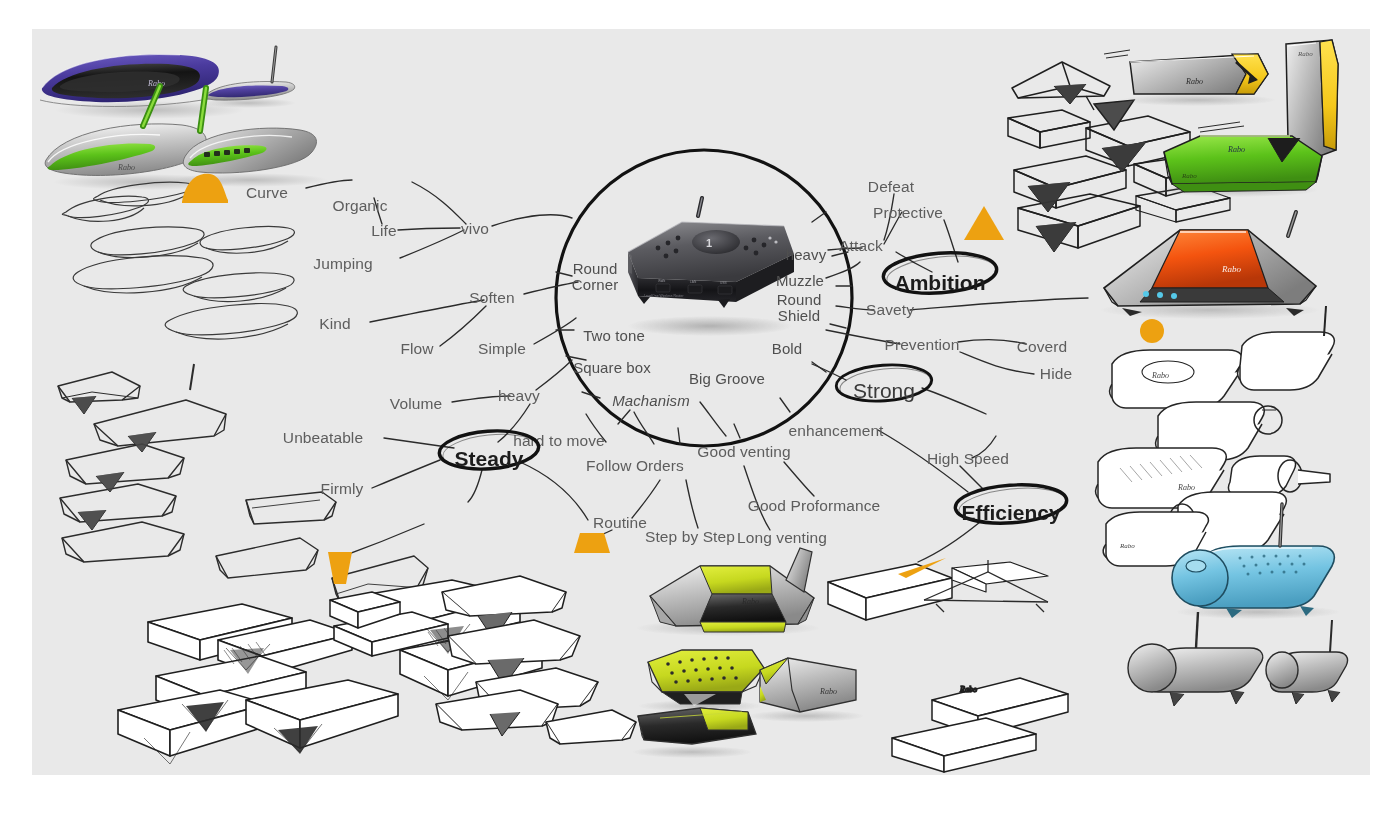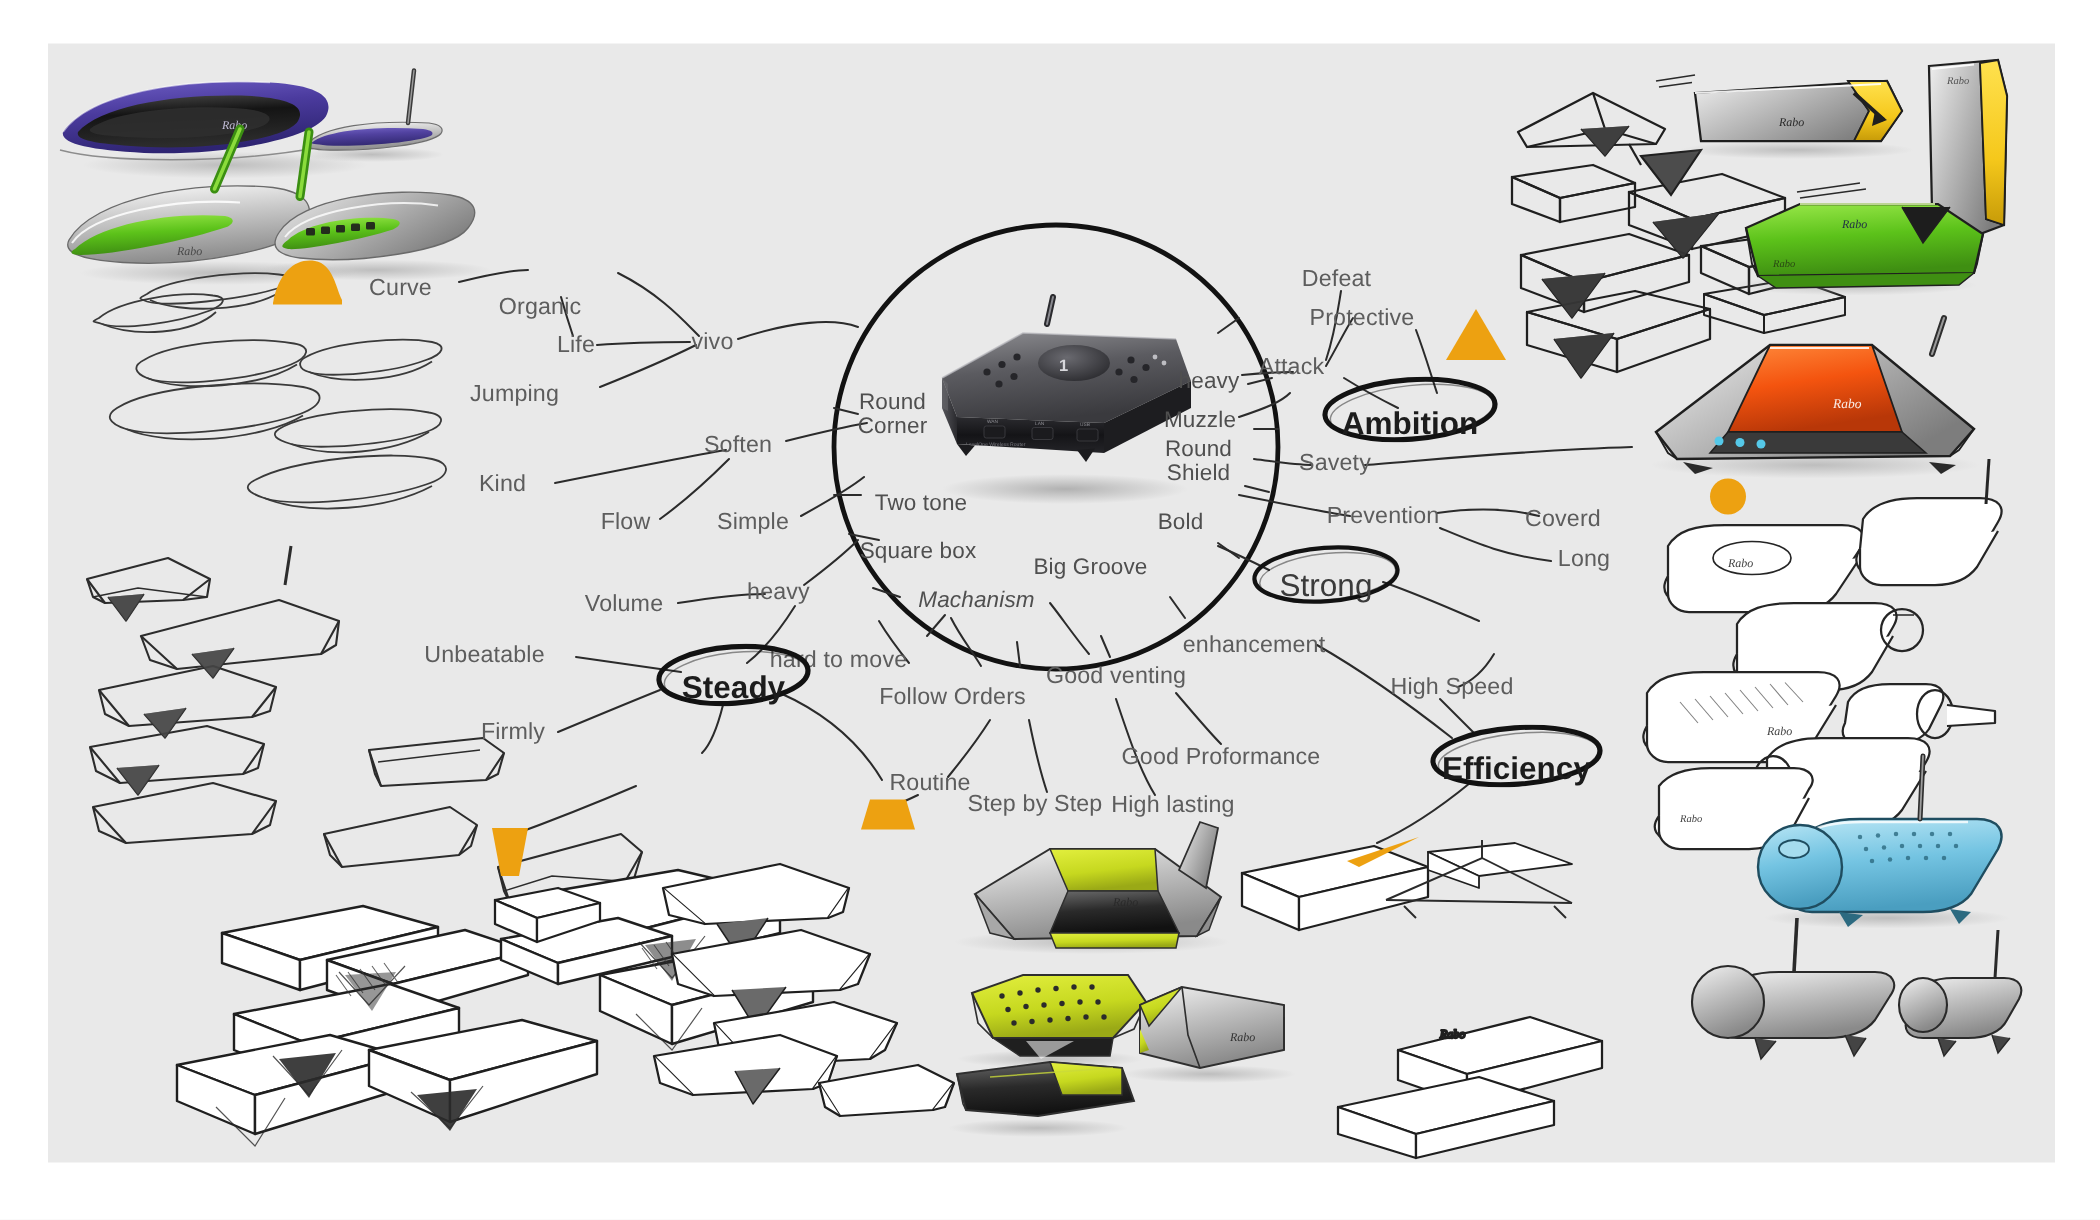--- a/index.html
+++ b/index.html
@@ -738,31 +738,31 @@
       <div class="node center outer" style="left: 502px; top: 349px;">Simple</div>
       <div class="node center outer" style="left: 416px; top: 404px;">Volume</div>
       <div class="node center outer" style="left: 519px; top: 396px;">heavy</div>
       <div class="node center outer" style="left: 323px; top: 438px;">Unbeatable</div>
       <div class="node center outer" style="left: 342px; top: 489px;">Firmly</div>
       <div class="node center outer" style="left: 559px; top: 441px;">hard to move</div>
       <div class="node center outer" style="left: 620px; top: 523px;">Routine</div>
       <div class="node center outer" style="left: 635px; top: 466px;">Follow Orders</div>
       <div class="node center outer" style="left: 690px; top: 537px;">Step by Step</div>
       <div class="node center outer" style="left: 744px; top: 452px;">Good venting</div>
-      <div class="node center outer" style="left: 782px; top: 538px;">High lasting</div>
+      <div class="node center outer" style="left: 782px; top: 538px;">Long venting</div>
       <div class="node center outer" style="left: 814px; top: 506px;">Good Proformance</div>
       <div class="node center outer" style="left: 836px; top: 431px;">enhancement</div>
       <div class="node center outer" style="left: 968px; top: 459px;">High Speed</div>
       <div class="node center outer" style="left: 891px; top: 187px;">Defeat</div>
       <div class="node center outer" style="left: 908px; top: 213px;">Protective</div>
       <div class="node center outer" style="left: 861px; top: 246px;">Attack</div>
       <div class="node center outer" style="left: 890px; top: 310px;">Savety</div>
       <div class="node center outer" style="left: 922px; top: 345px;">Prevention</div>
       <div class="node center outer" style="left: 1042px; top: 347px;">Coverd</div>
-      <div class="node center outer" style="left: 1056px; top: 374px;">Long</div>
+      <div class="node center outer" style="left: 1056px; top: 374px;">Hide</div>
     </div>
 
   <div class="layer" id="badge-layer" style="pointer-events:auto;">
       <div class="badge bold" style="left: 940px; top: 273px; width: 118px; height: 44px;">
         <div class="ring">
           <svg width="118" height="44" viewBox="0 0 118 44">
             <ellipse cx="59" cy="22" rx="56.8" ry="19.8" fill="none" stroke="#121212" stroke-width="3.4" transform="rotate(-4 59 22)"></ellipse>
             <ellipse cx="60" cy="23.6" rx="54.5" ry="17.5" fill="none" stroke="#121212" stroke-width="1" opacity="0.45" transform="rotate(-6 59 22)"></ellipse>
           </svg>
         </div>

